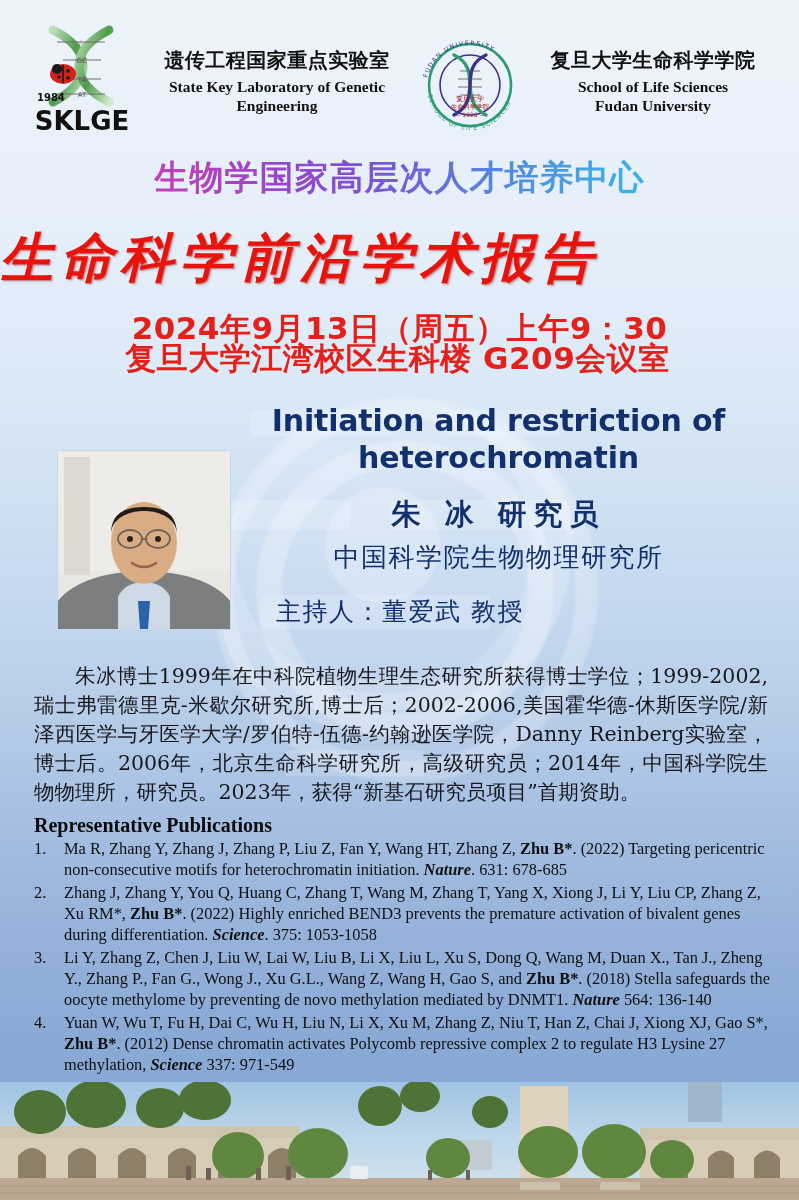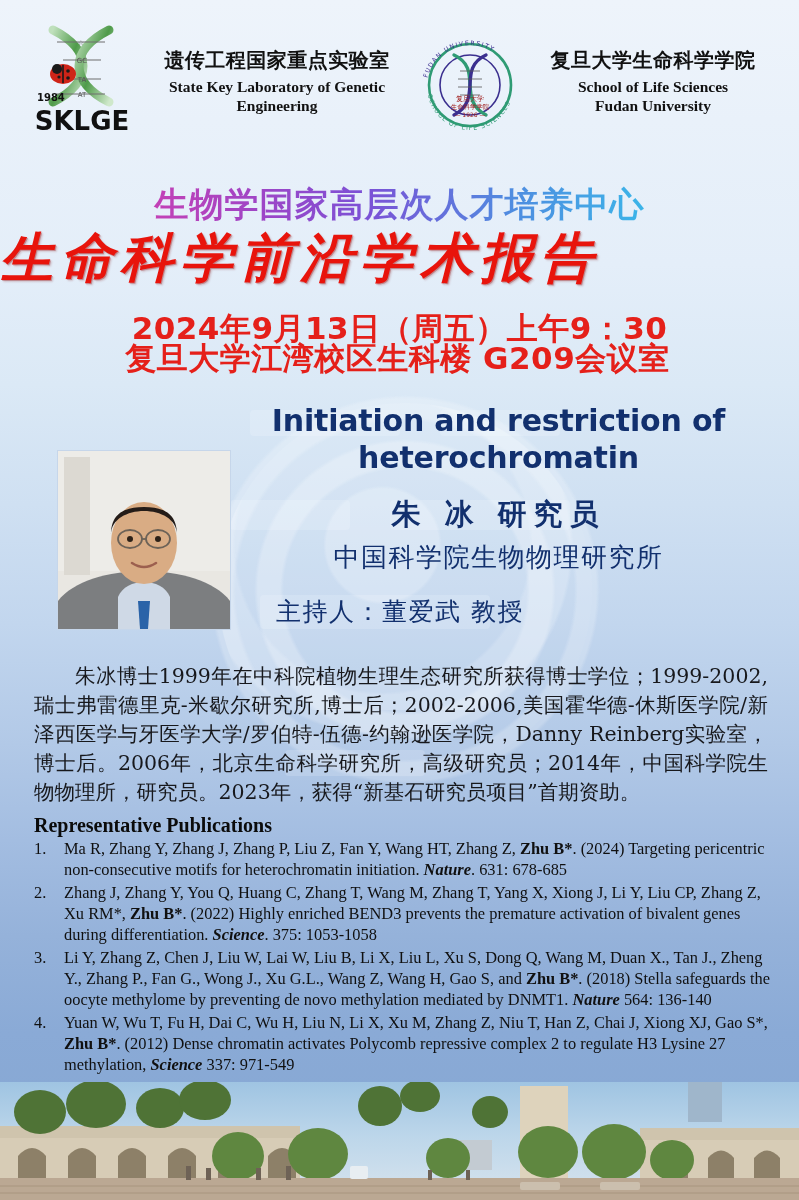--- a/index.html
+++ b/index.html
@@ -41,21 +41,21 @@
   .hdr-en{font-size:15.5px;font-weight:bold;color:#111;margin-top:5px;
     font-family:"Liberation Serif",serif;line-height:1.25;}
   .logo-fudan{position:relative;width:112px;height:118px;flex:0 0 112px;}
   .hdr-block2{width:247px;text-align:center;}
 
   
   .subtitle{position:absolute;left:0;top:155px;width:799px;text-align:center;
     font-size:34px;font-weight:bold;letter-spacing:1px;
     font-family:"DejaVu Sans","Liberation Sans",sans-serif;
     background:linear-gradient(to right,#e53ba4 0%,#d13fb0 14%,#9a46c8 34%,#7b52d6 46%,#4f8ce0 64%,#3cb3e8 80%,#35bdee 100%);
-    -webkit-background-clip:text;background-clip:text;color:transparent;margin-top:27px;
+    -webkit-background-clip:text;background-clip:text;color:transparent;
     -webkit-text-fill-color:transparent;}
   .maintitle{position:absolute;left:0;top:223px;width:799px;
     font-size:53px;font-weight:bold;color:#e8140c;letter-spacing:7px;
     font-family:"DejaVu Serif","Liberation Serif",serif;
     font-style:italic;
     text-shadow:1px 1px 0 rgba(150,0,0,.30), 2px 2px 2px rgba(120,0,0,.18);}
   .datel{position:absolute;left:0;top:308px;width:799px;text-align:center;
     font-size:31px;font-weight:bold;color:#e5201a;letter-spacing:.5px;
     font-family:"DejaVu Sans","Liberation Sans",sans-serif;}
   .venuel{position:absolute;left:0;top:338px;width:795px;text-align:center;
@@ -232,21 +232,21 @@
   <div class="speaker-org">中国科学院生物物理研究所</div>
   <div class="host">主持人：董爱武   教授</div>
 
   <div class="bio">朱冰博士1999年在中科院植物生理生态研究所获得博士学位；1999-2002,瑞士弗雷德里克-米歇尔研究所,博士后；2002-2006,美国霍华德-休斯医学院/新泽西医学与牙医学大学/罗伯特-伍德-约翰逊医学院，Danny Reinberg实验室，博士后。2006年，北京生命科学研究所，高级研究员；2014年，中国科学院生物物理所，研究员。2023年，获得“新基石研究员项目”首期资助。</div>
 
   <div class="pubs-head">Representative Publications</div>
   <div class="pubs">
 
     <div class="pub">
       <div class="pub-num">1.</div>
-      <div class="pub-txt"><span>Ma R, Zhang Y, Zhang J, Zhang P, Liu Z, Fan Y, Wang HT, Zhang Z, </span><span class="b">Zhu B*</span><span>. (2024) Targeting pericentric non-consecutive motifs for heterochromatin initiation. </span><span class="i">Nature</span><span>. 631: 678-685</span></div>
+      <div class="pub-txt"><span>Ma R, Zhang Y, Zhang J, Zhang P, Liu Z, Fan Y, Wang HT, Zhang Z, </span><span class="b">Zhu B*</span><span>. (2022) Targeting pericentric non-consecutive motifs for heterochromatin initiation. </span><span class="i">Nature</span><span>. 631: 678-685</span></div>
     </div>
 
     <div class="pub">
       <div class="pub-num">2.</div>
       <div class="pub-txt"><span>Zhang J, Zhang Y, You Q, Huang C, Zhang T, Wang M, Zhang T, Yang X, Xiong J, Li Y, Liu CP, Zhang Z, Xu RM*, </span><span class="b">Zhu B*</span><span>. (2022) Highly enriched BEND3 prevents the premature activation of bivalent genes during differentiation. </span><span class="i">Science</span><span>. 375: 1053-1058</span></div>
     </div>
 
     <div class="pub">
       <div class="pub-num">3.</div>
       <div class="pub-txt"><span>Li Y, Zhang Z, Chen J, Liu W, Lai W, Liu B, Li X, Liu L, Xu S, Dong Q, Wang M, Duan X., Tan J., Zheng Y., Zhang P., Fan G., Wong J., Xu G.L., Wang Z, Wang H, Gao S, and </span><span class="b">Zhu B*</span><span>. (2018) Stella safeguards the oocyte methylome by preventing de novo methylation mediated by DNMT1. </span><span class="i">Nature</span><span> 564: 136-140</span></div>

